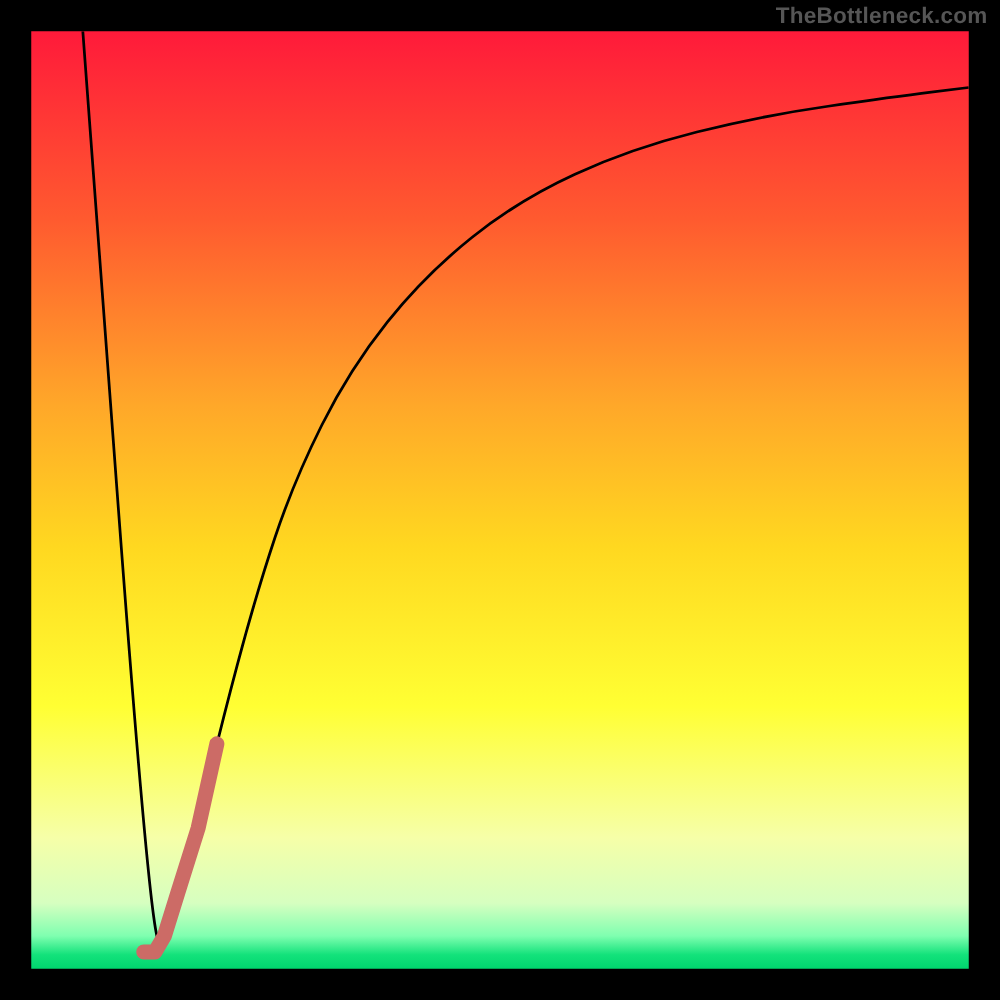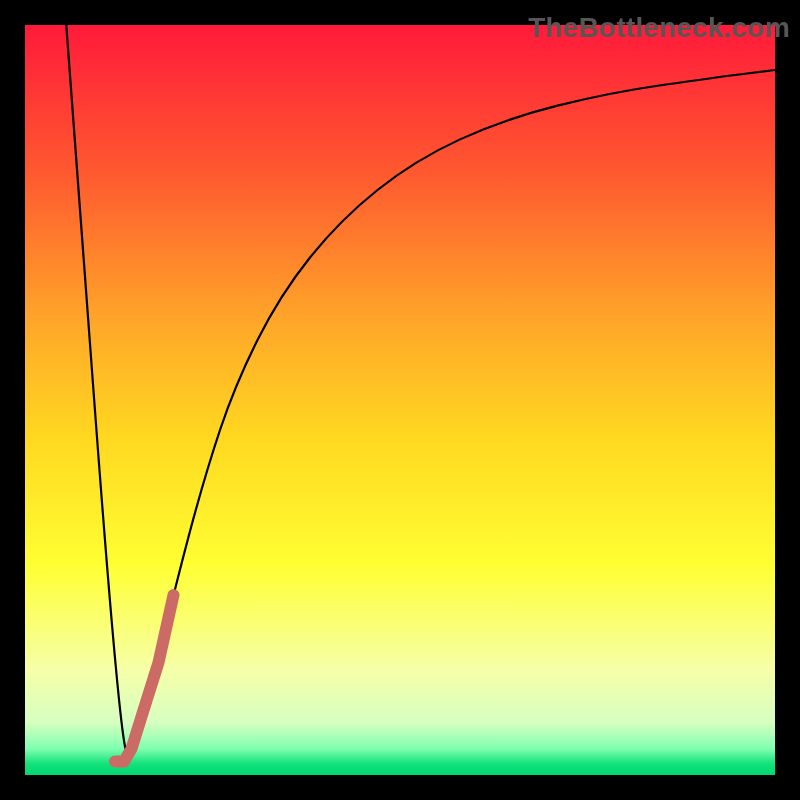--- a/index.html
+++ b/index.html
@@ -11,24 +11,24 @@
     background: #000;
   }
   .frame {
     position: relative;
     width: 800px;
     height: 800px;
     background: #000;
   }
   .watermark {
     position: absolute;
-    top: 12px;
+    top: 2px;
     right: 10px;
     font-family: Arial, Helvetica, sans-serif;
-    font-size: 28px;
+    font-size: 18px;
     font-weight: 600;
     color: #565656;
     letter-spacing: 0.2px;
     z-index: 20;
   }
   svg {
     position: absolute;
     top: 0;
     left: 0;
   }

